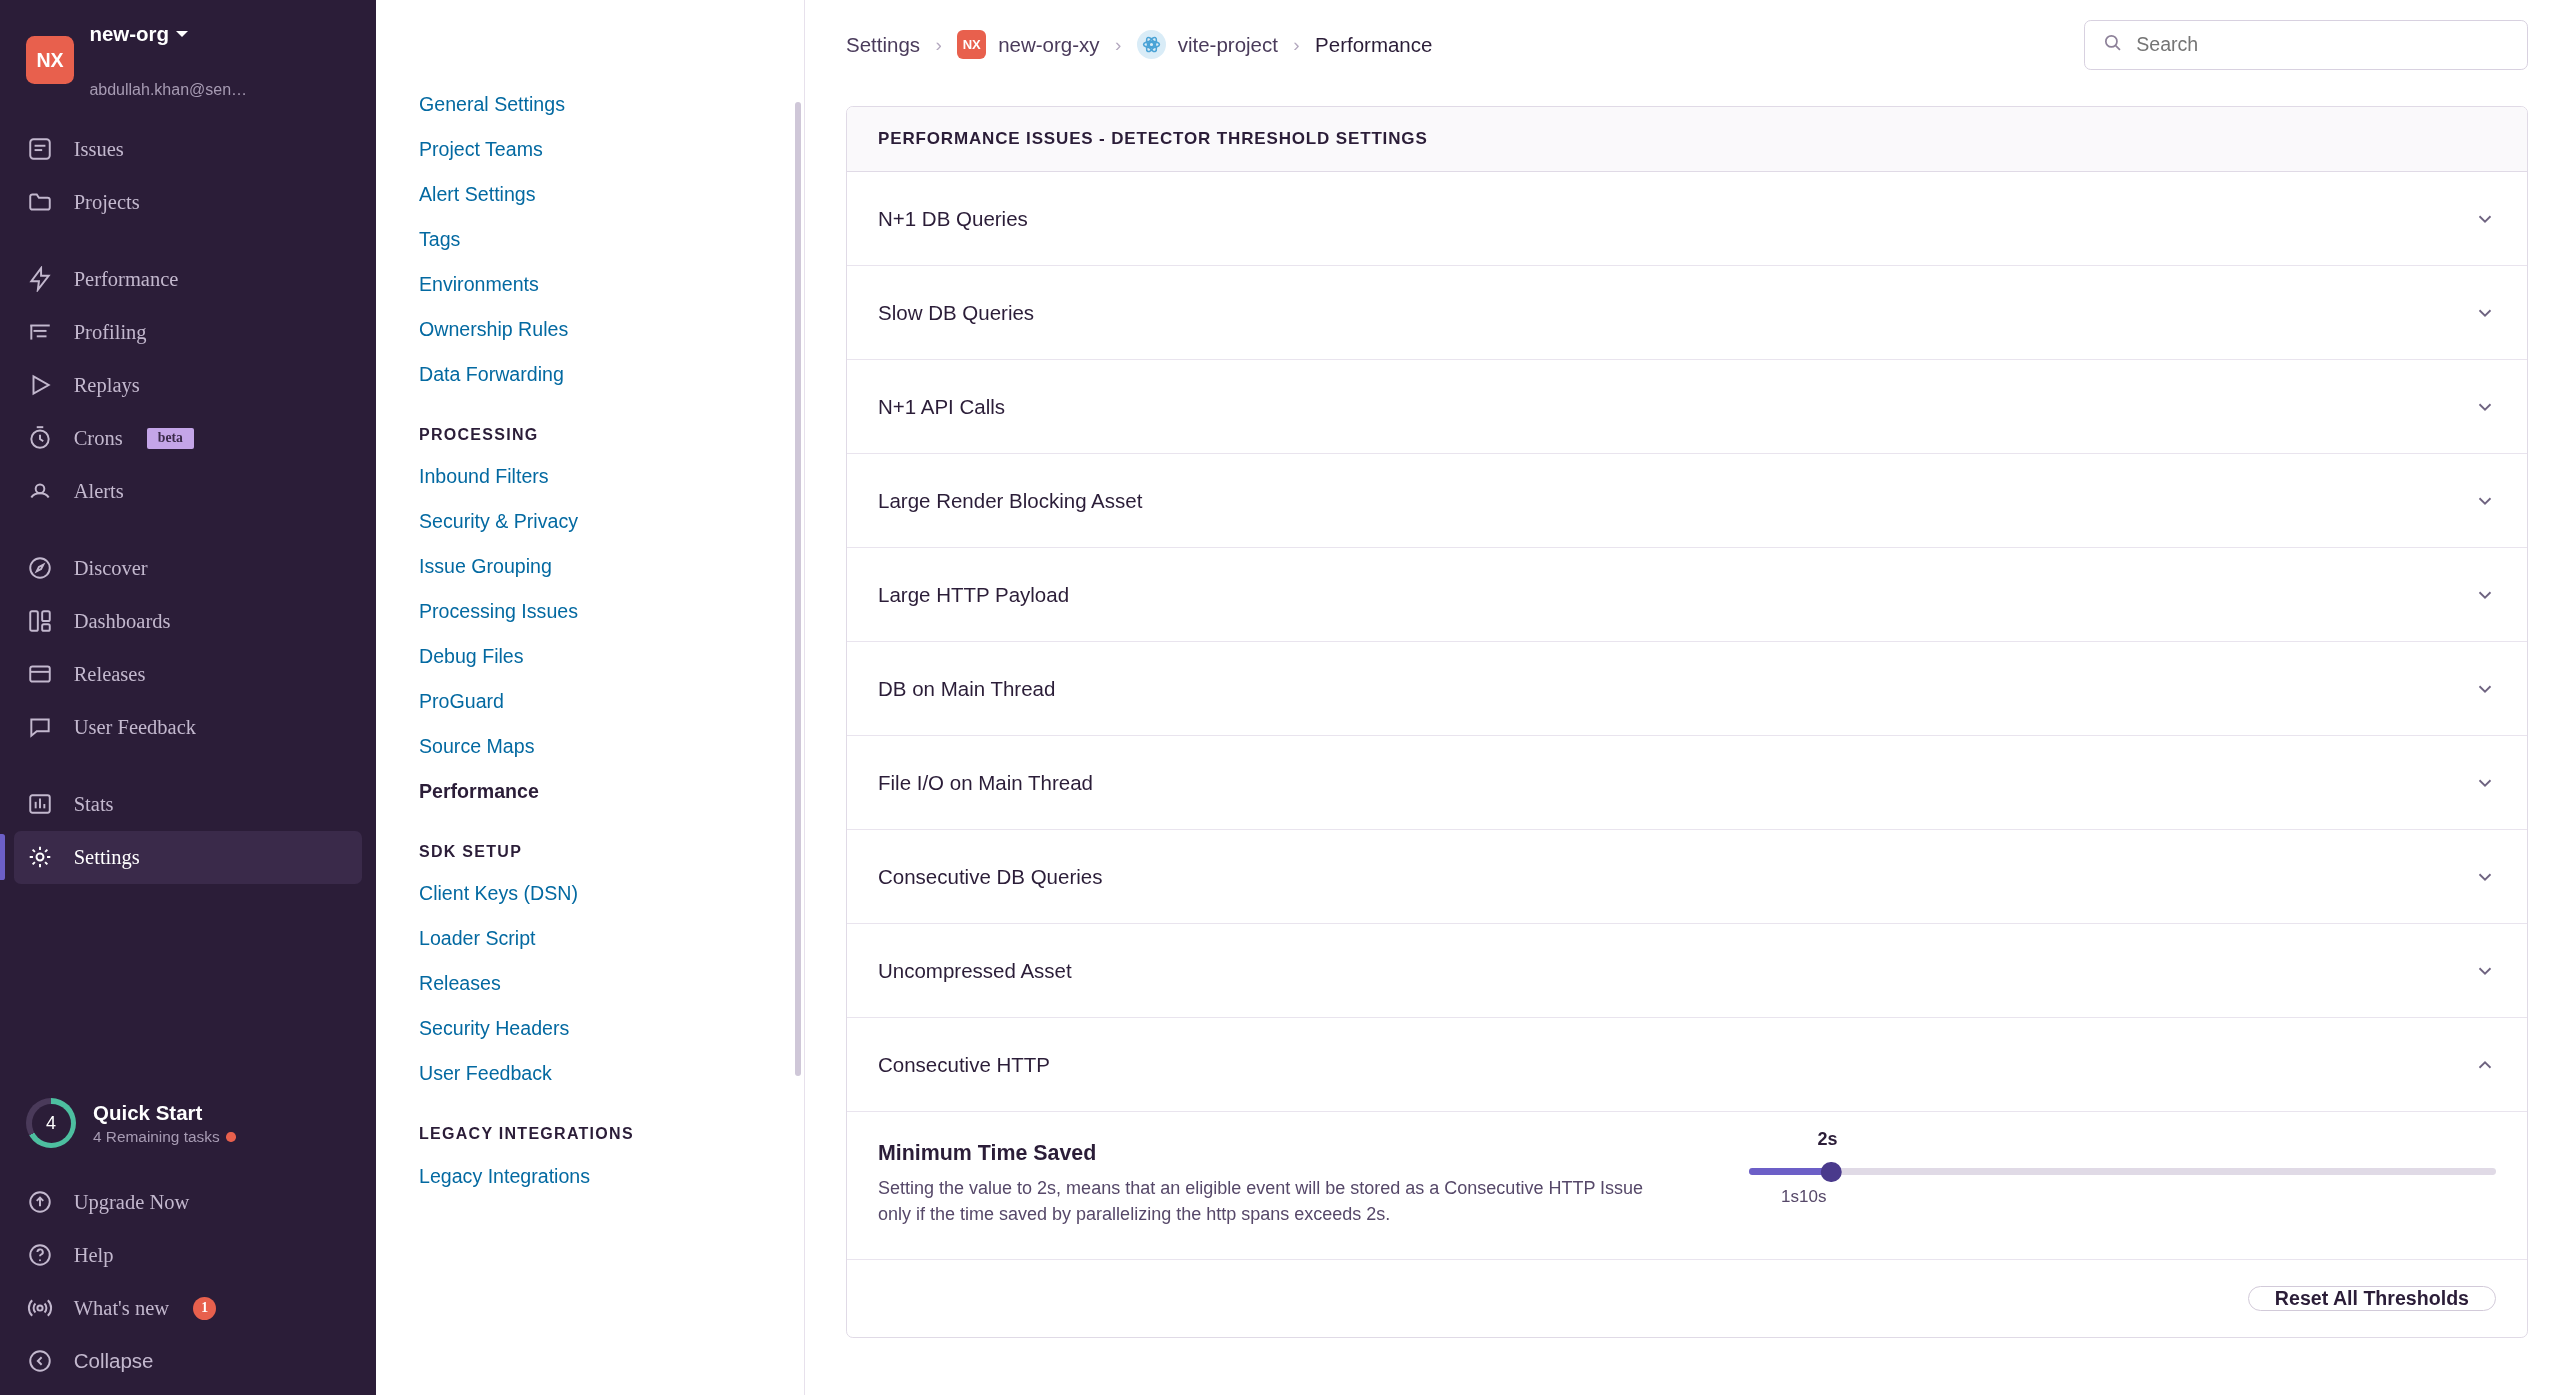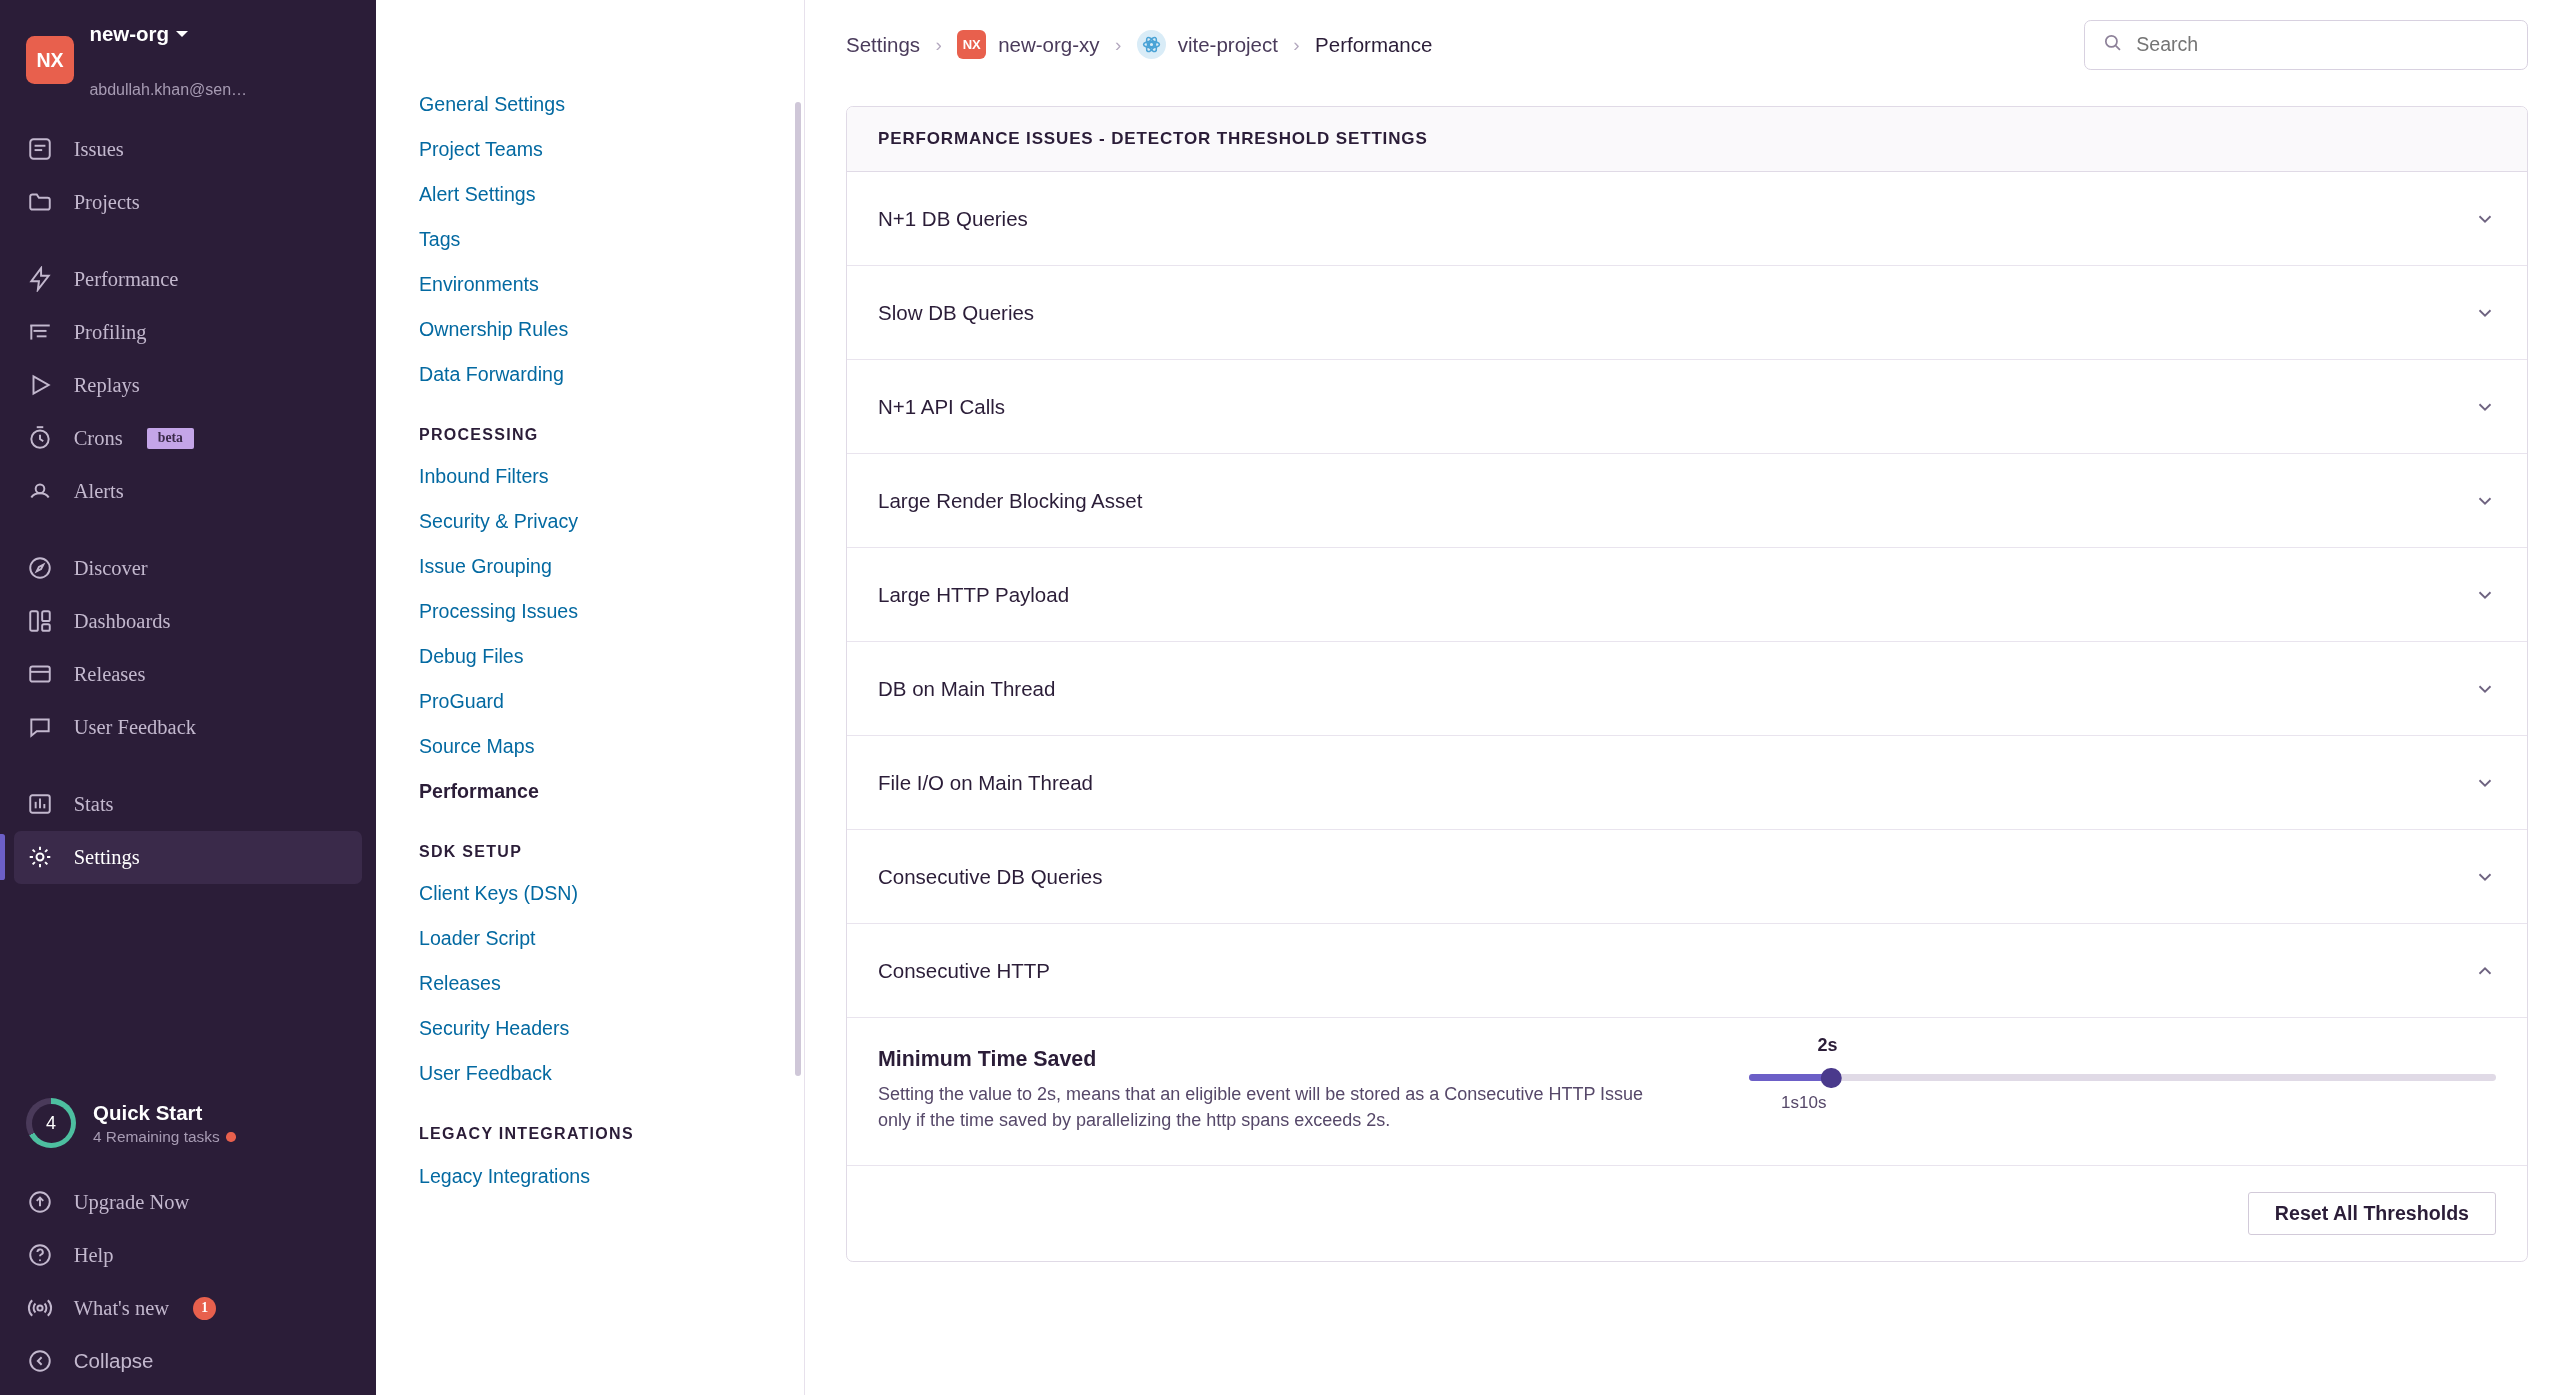--- a/index.html
+++ b/index.html
@@ -192,22 +192,22 @@
     cursor: pointer;
   }
   .slider-labels {
     display: flex; justify-content: flex-start;
     font-size: 17px; color: #564869; margin-top: 12px; margin-left: 32px;
   }
   .panel-foot {
     display: flex; justify-content: flex-end; padding: 26px 31px;
   }
   .btn-reset {
-    border: 0.9px solid #D2CAD9; border-radius: 3px; background: #fff;
-    font-size: 19.6px; color: #2B1D38; padding: 9px 26px; cursor: pointer;
+    border: 0.9px solid #D2CAD9; border-radius: 14px; background: #fff;
+    font-size: 19.6px; color: #2B1D38; padding: 0 26px; cursor: pointer;
     font-family: "Liberation Sans", sans-serif; font-weight: bold;
   }
 </style>
 </head>
 <body>
 
 <div class="app">
 
   <div class="sidebar">
     <div class="org-block">
@@ -535,20 +535,28 @@
         <div class="det-row">
           <span>File I/O on Main Thread</span>
           <span class="chev">
             <svg width="22" height="22" viewBox="0 0 24 24" fill="none" stroke="#6E6380" stroke-width="2">
                 <polyline points="6,9 12,15 18,9"></polyline>
               </svg>
           </span>
         </div>
         <div class="det-row">
           <span>Consecutive DB Queries</span>
+          <span class="chev">
+            <svg width="22" height="22" viewBox="0 0 24 24" fill="none" stroke="#6E6380" stroke-width="2">
+                <polyline points="6,9 12,15 18,9"></polyline>
+              </svg>
+          </span>
+        </div>
+        <div class="det-row">
+          <span>Uncompressed Asset</span>
           <span class="chev">
             <svg width="22" height="22" viewBox="0 0 24 24" fill="none" stroke="#6E6380" stroke-width="2">
                 <polyline points="6,9 12,15 18,9"></polyline>
               </svg>
           </span>
         </div>
         <div class="det-row">
           <span>Consecutive HTTP</span>
           <span class="chev">
             <svg width="22" height="22" viewBox="0 0 24 24" fill="none" stroke="#6E6380" stroke-width="2">

